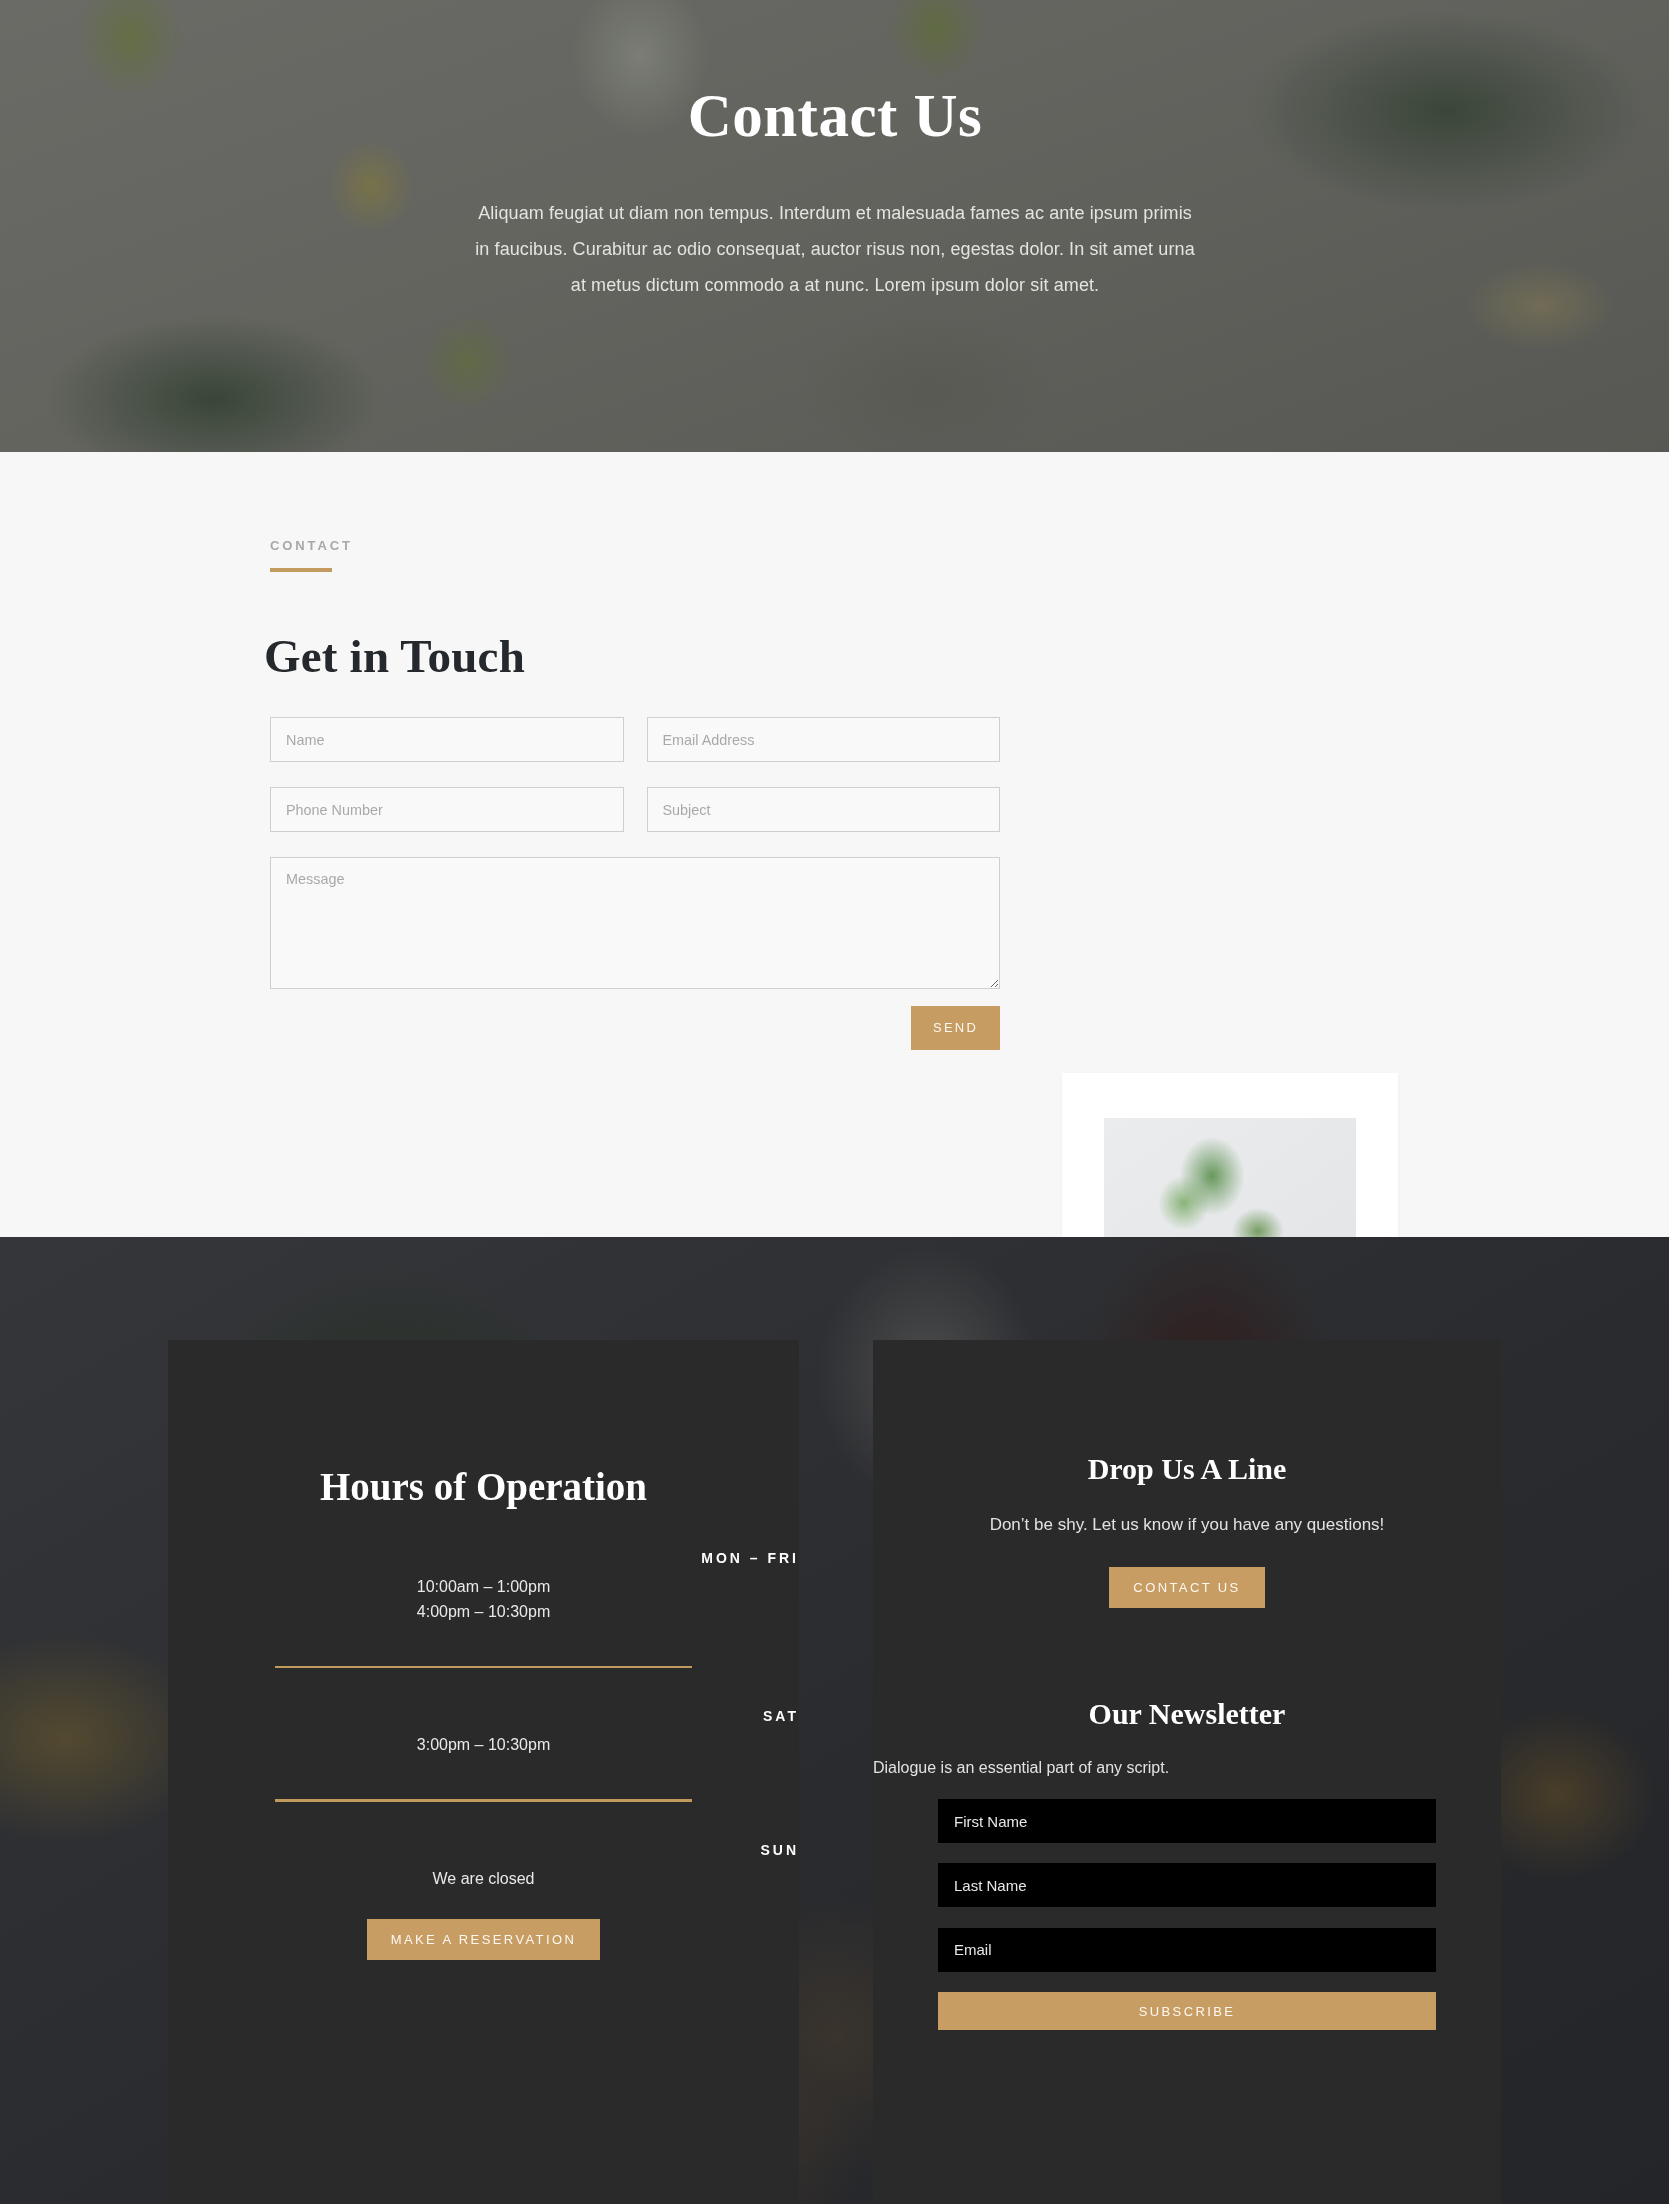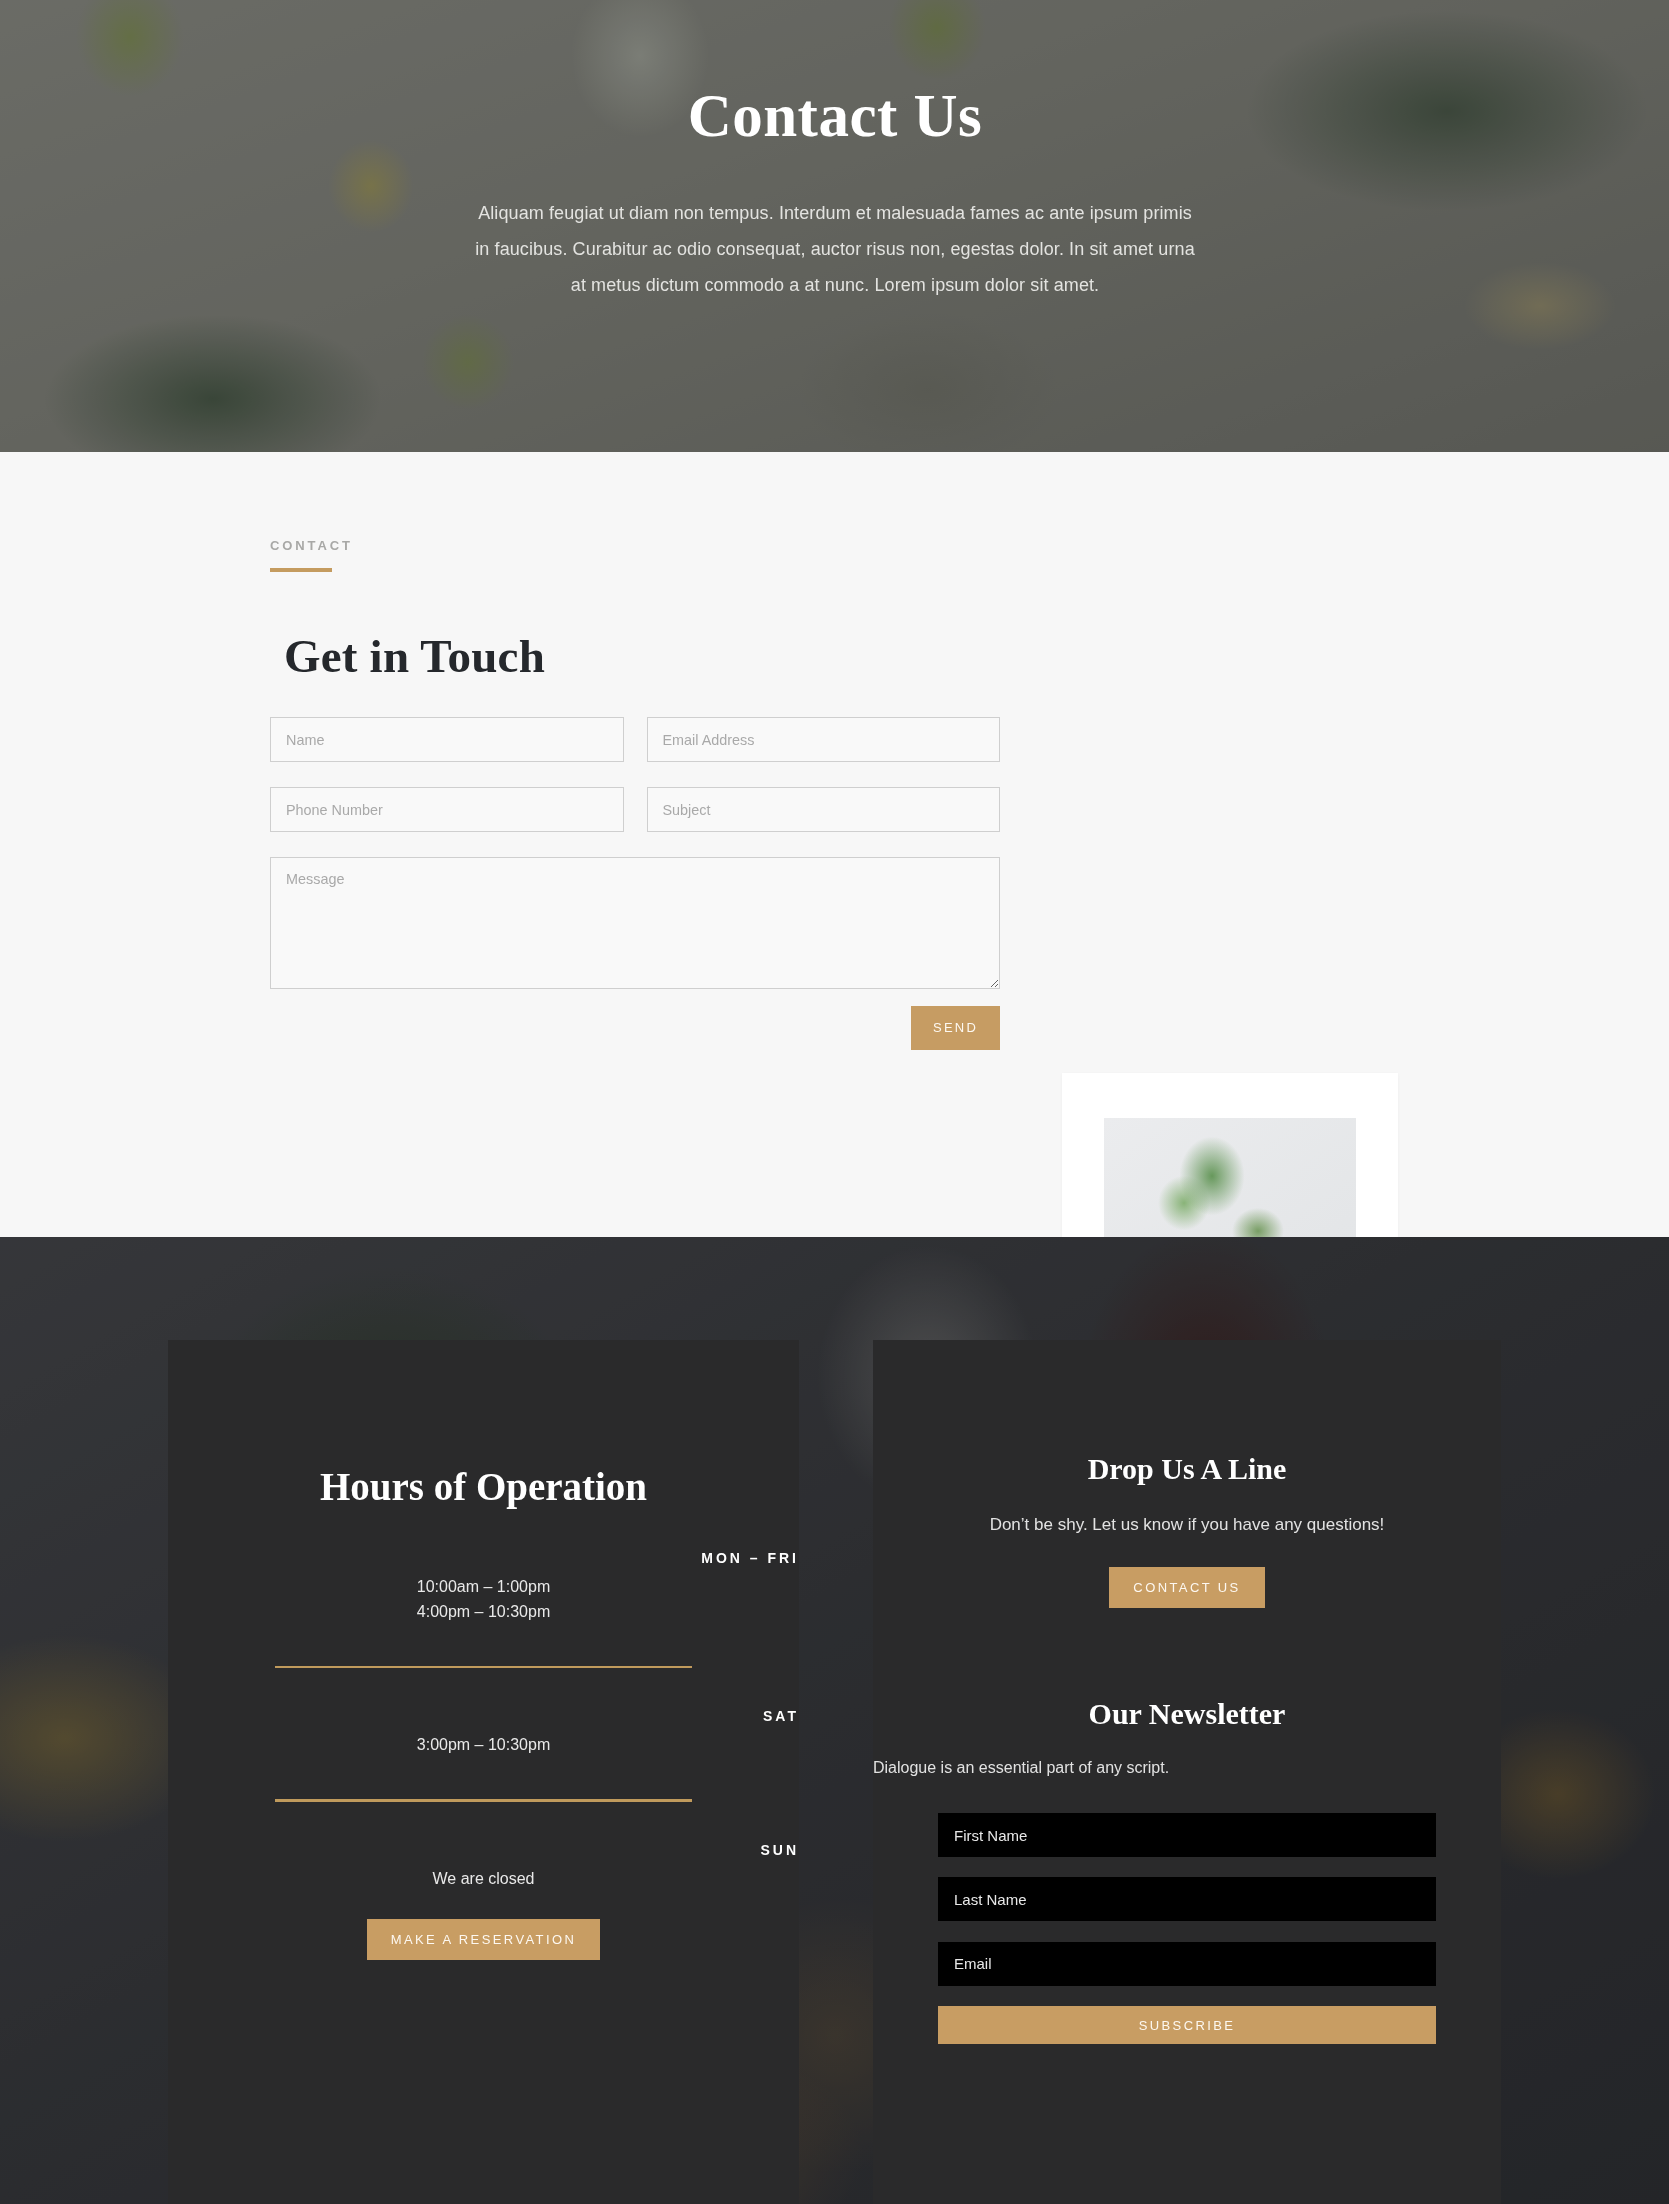--- a/index.html
+++ b/index.html
@@ -81,21 +81,21 @@
   }
   .eyebrow-rule {
     position: absolute;
     left: 270px; top: 30px;
     width: 62px; height: 3.7px;
     background: #c49b5f;
   }
 
   .get-in-touch {
     position: absolute;
-    left: 284px; top: 91px;
+    left: 264px; top: 91px;
     font-family: "Liberation Serif", serif;
     font-size: 47px;
     font-weight: 700;
     color: #25282c;
     letter-spacing: 0.2px;
   }
 
   .form {
     position: absolute;
     left: 270px; top: 179px;
@@ -305,21 +305,21 @@
     font-size: 30px;
     font-weight: 700;
     color: #ffffff;
   }
   .news-sub {
     margin-top: 28px;
     font-size: 16px;
     color: #e2e2e2;
   }
   .news-form {
-    margin: 36px auto 0;
+    margin: 22px auto 0;
     width: 498px;
   }
   .news-fld {
     display: block;
     width: 498px;
     height: 44px;
     background: #000000;
     border: none;
     padding: 0 16px;
     margin-bottom: 20.4px;

